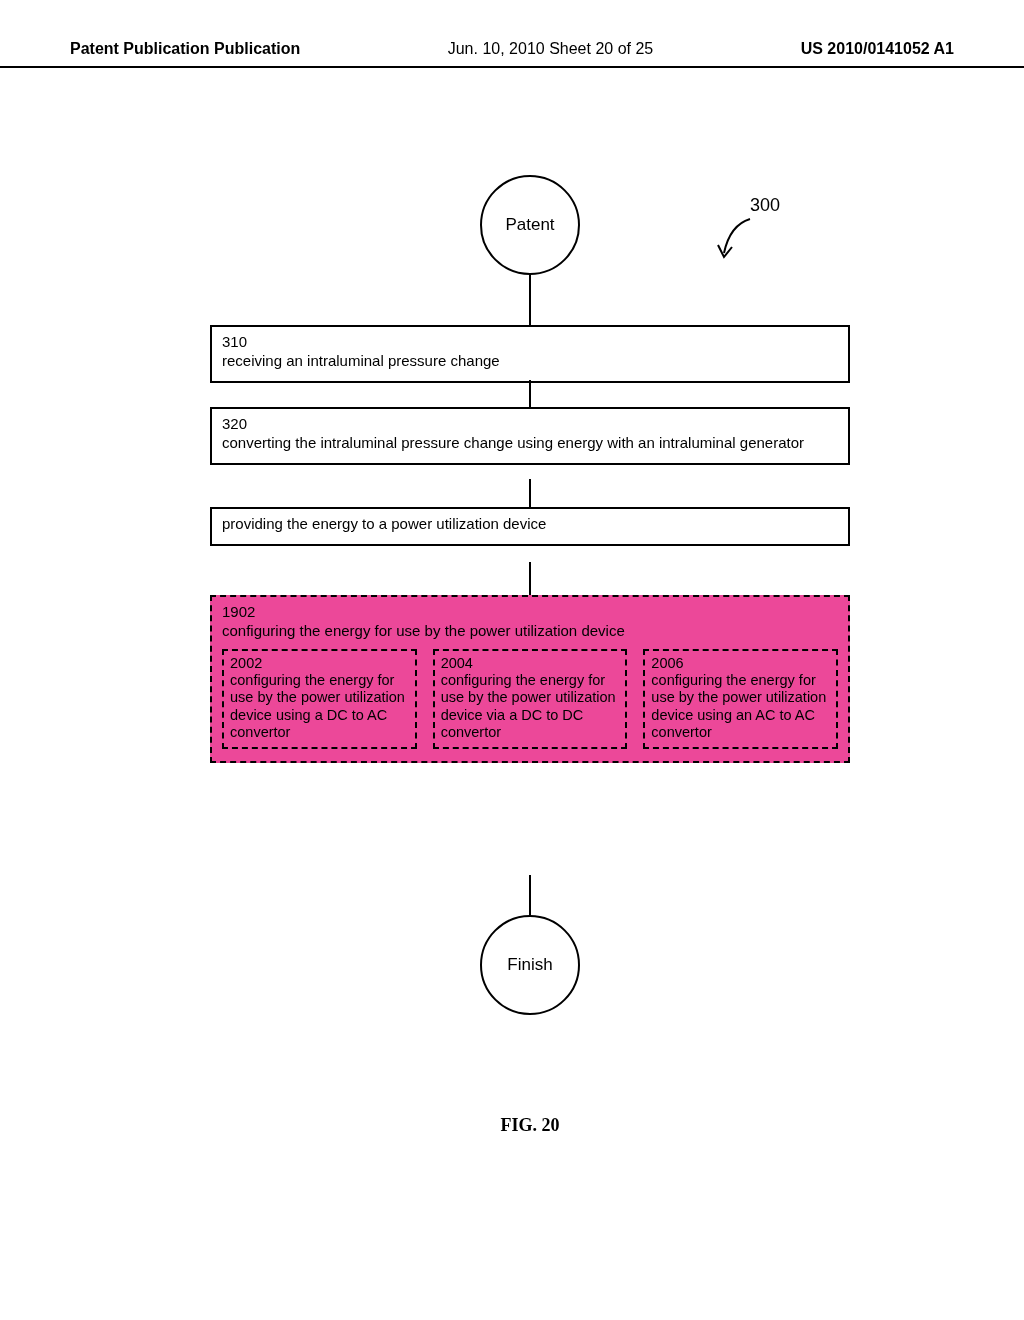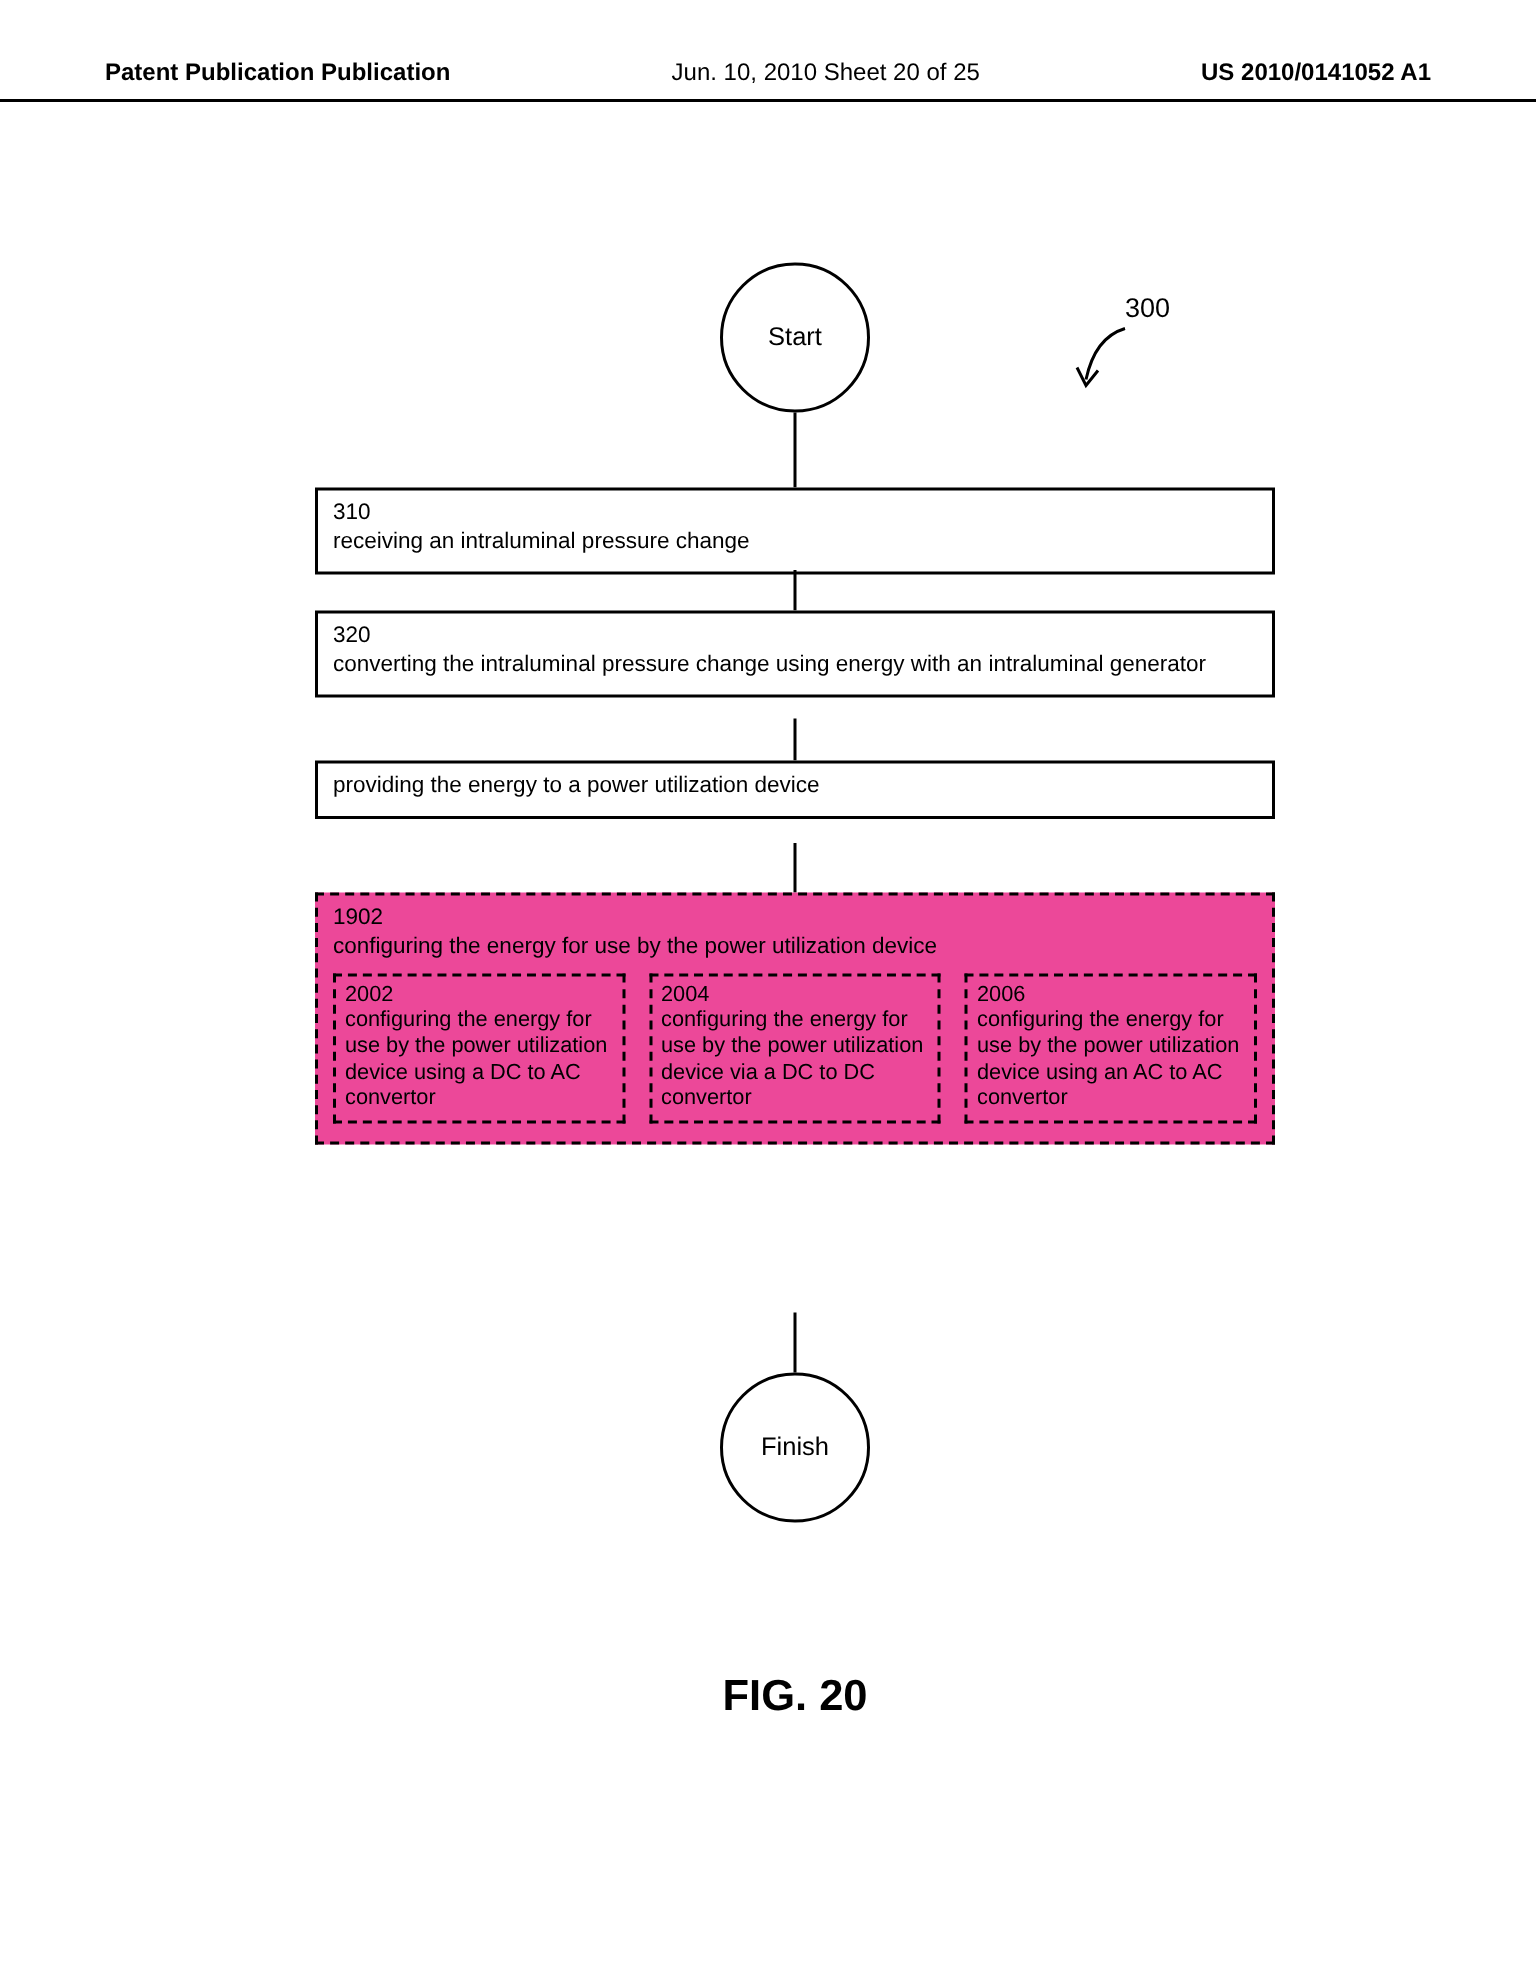--- a/index.html
+++ b/index.html
@@ -93,45 +93,46 @@
   .ref-label {
     position: absolute;
     font-size: 18px;
   }
   .ref-arrow {
     position: absolute;
   }
 
   .fig-caption {
     position: absolute;
-    font-size: 29px;
+    font-size: 18px;
     font-weight: bold;
     left: 50%;
     transform: translateX(-50%);
+    font-family: Liberation Serif, serif;
   }
 </style>
 </head>
 <body>
 
 <div class="header">
   <span class="header-left">Patent Publication Publication</span>
   <span class="header-center">Jun. 10, 2010  Sheet 20 of 25</span>
   <span class="header-right">US 2010/0141052 A1</span>
 </div>
 
 <div class="figure-area">
 
   <div class="ref-label" style="top:20px; left:540px;">300</div>
   <svg class="ref-arrow" style="top:42px; left:500px;" width="50" height="50">
     <path d="M 40 2 Q 20 8 14 36" stroke="#000" stroke-width="2" fill="none"></path>
     <path d="M 8 28 L 14 40 L 22 30" stroke="#000" stroke-width="2" fill="none"></path>
   </svg>
 
   <div class="circle" style="top:0;">
-    <span>Start</span>
+    <span>Patent</span>
   </div>
 
   <div class="connector-v" style="top:100px; height:50px;"></div>
 
   <div class="box" style="top:150px;">
     <span class="box-num">310</span>
     <span class="box-text-left">receiving an intraluminal pressure change</span>
   </div>
 
   <div class="connector-v" style="top:205px; height:27px;"></div>

